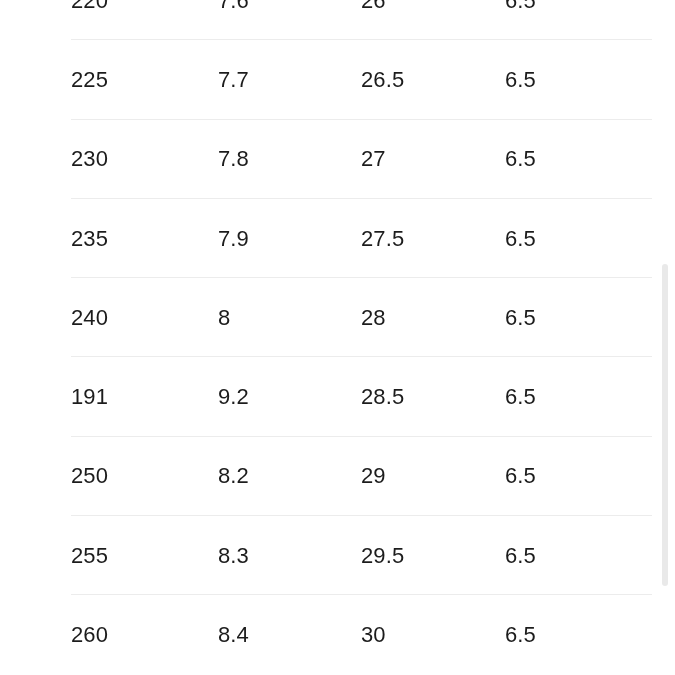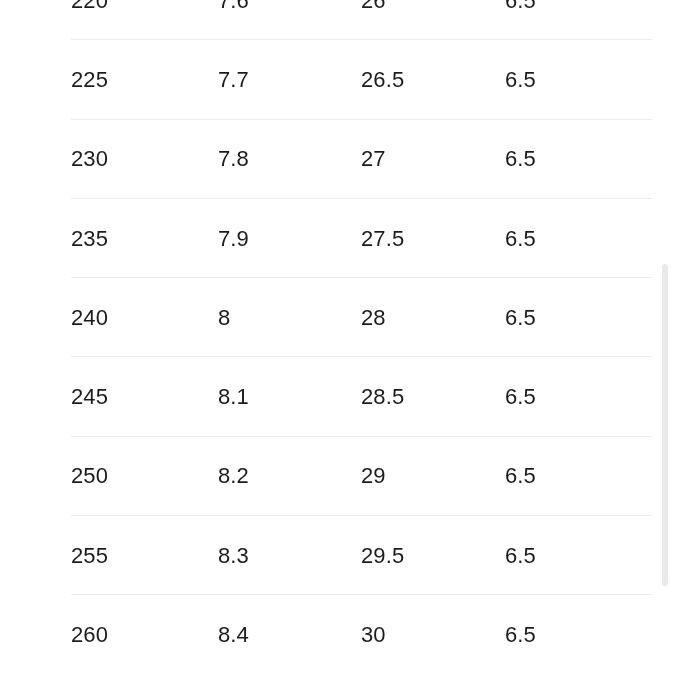--- a/index.html
+++ b/index.html
@@ -125,22 +125,22 @@
         <div class="row-divider" style="background: rgb(236, 236, 236);"></div>
       </div>
       <div class="table-row">
         <span class="cell col-0" style="color: rgb(28, 28, 28); text-align: center;">240</span>
         <span class="cell col-1" style="color: rgb(28, 28, 28);">8</span>
         <span class="cell col-2" style="color: rgb(28, 28, 28);">28</span>
         <span class="cell col-3" style="color: rgb(28, 28, 28);">6.5</span>
         <div class="row-divider" style="background: rgb(236, 236, 236);"></div>
       </div>
       <div class="table-row">
-        <span class="cell col-0" style="color: rgb(28, 28, 28);">245</span>
-        <span class="cell col-1" style="color: rgb(28, 28, 28);">8.1</span>
+        <span class="cell col-0" style="color: rgb(28, 28, 28);">191</span>
+        <span class="cell col-1" style="color: rgb(28, 28, 28);">9.2</span>
         <span class="cell col-2" style="color: rgb(28, 28, 28); text-align: right;">28.5</span>
         <span class="cell col-3" style="color: rgb(28, 28, 28);">6.5</span>
         <div class="row-divider" style="background: rgb(236, 236, 236);"></div>
       </div>
       <div class="table-row">
         <span class="cell col-0" style="color: rgb(28, 28, 28);">250</span>
         <span class="cell col-1" style="color: rgb(28, 28, 28); text-align: center;">8.2</span>
         <span class="cell col-2" style="color: rgb(28, 28, 28);">29</span>
         <span class="cell col-3" style="color: rgb(28, 28, 28);">6.5</span>
         <div class="row-divider" style="background: rgb(236, 236, 236);"></div>

